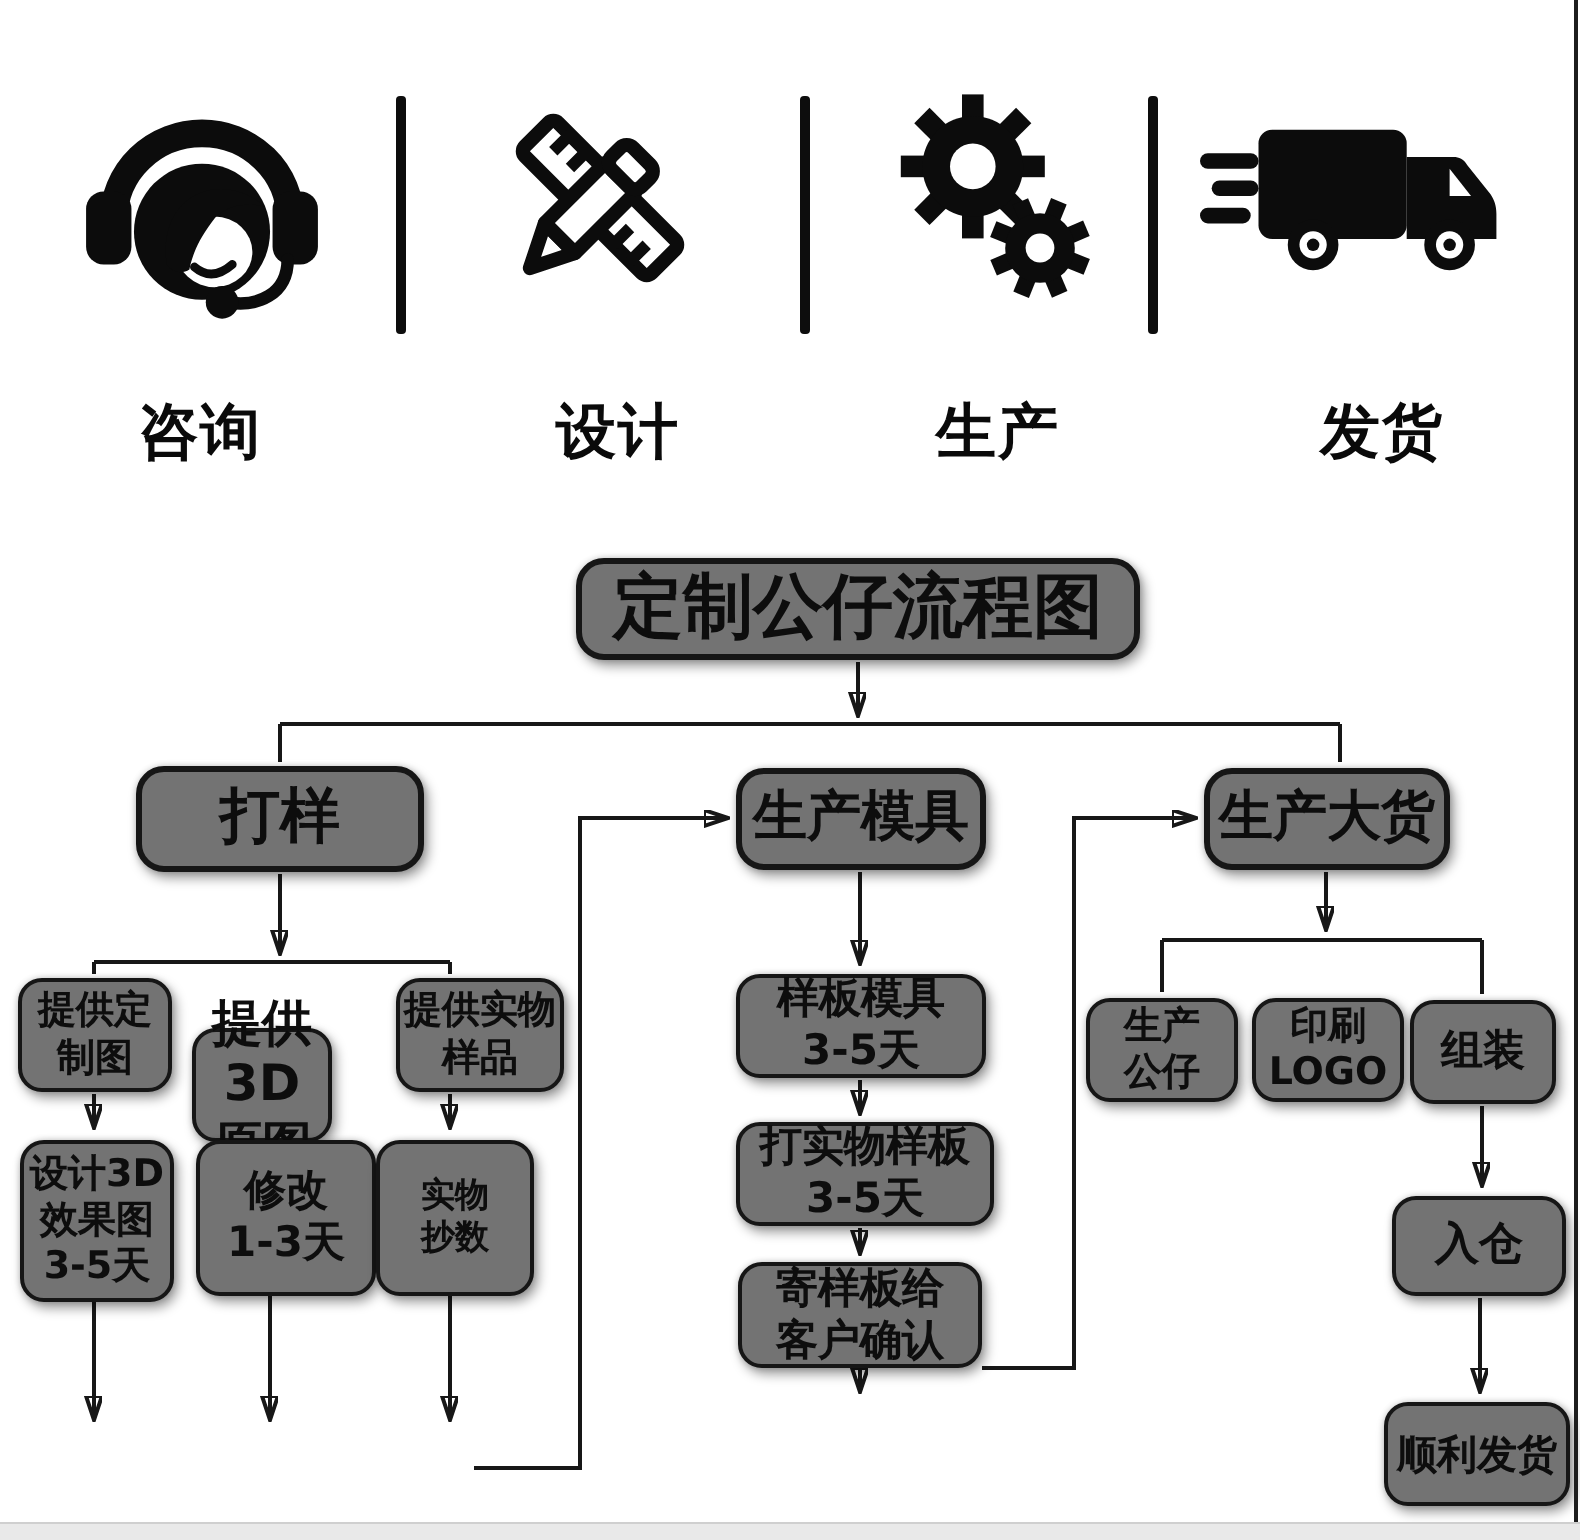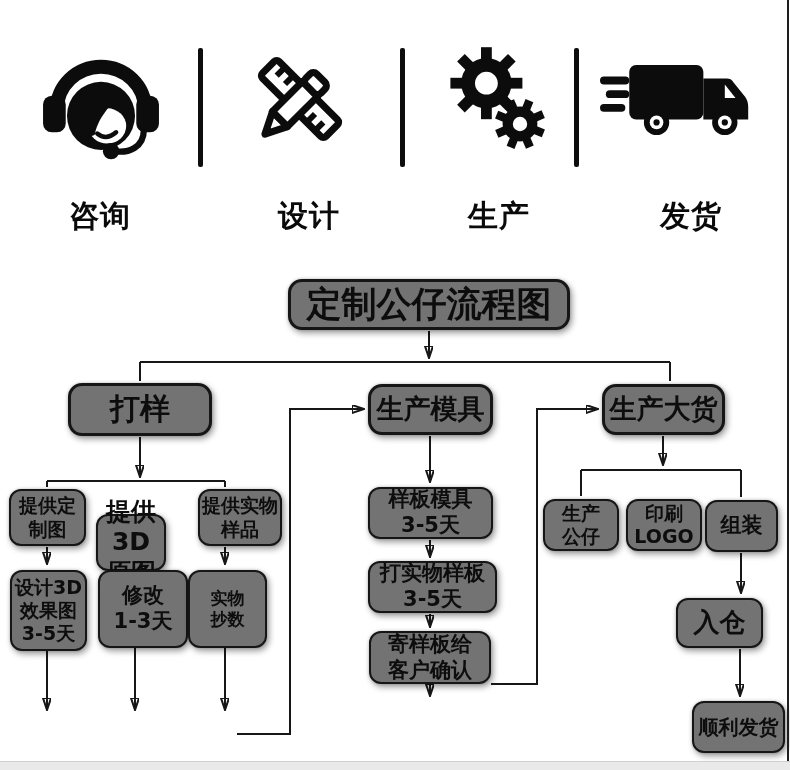--- a/index.html
+++ b/index.html
@@ -200,18 +200,18 @@
   <div class="node" style="left:368px;top:561px;width:129px;height:52px;font-size:21px;text-align:center;">打实物样板
 3-5天</div>
   <div class="node" style="left:369px;top:631px;width:122px;height:53px;font-size:21px;">寄样板给
 客户确认</div>
 
   <div class="node" style="left:543px;top:499px;width:76px;height:52px;font-size:19px;">生产
 公仔</div>
   <div class="node" style="left:626px;top:499px;width:76px;height:52px;font-size:19px;">印刷
 LOGO</div>
   <div class="node" style="left:705px;top:500px;width:73px;height:52px;font-size:21px;">组装</div>
-  <div class="node" style="left:676px;top:598px;width:87px;height:50px;font-size:26px;">入仓</div>
+  <div class="node" style="left:696px;top:598px;width:87px;height:50px;font-size:22px;">入仓</div>
   <div class="node" style="left:692px;top:701px;width:93px;height:52px;font-size:20px;">顺利发货</div>
 
   <div class="right-line"></div>
   <div class="bottom-strip"></div>
 </div>
 
 </body></html>

